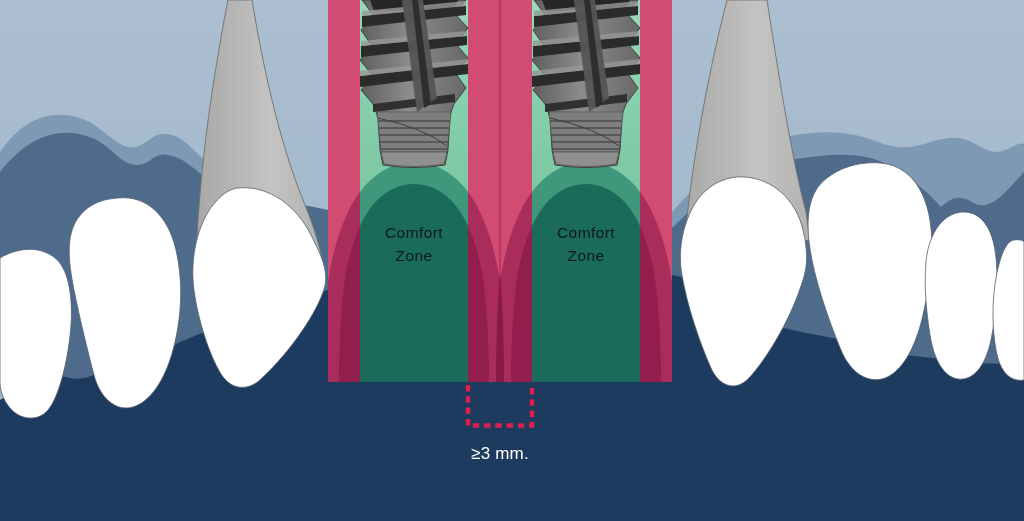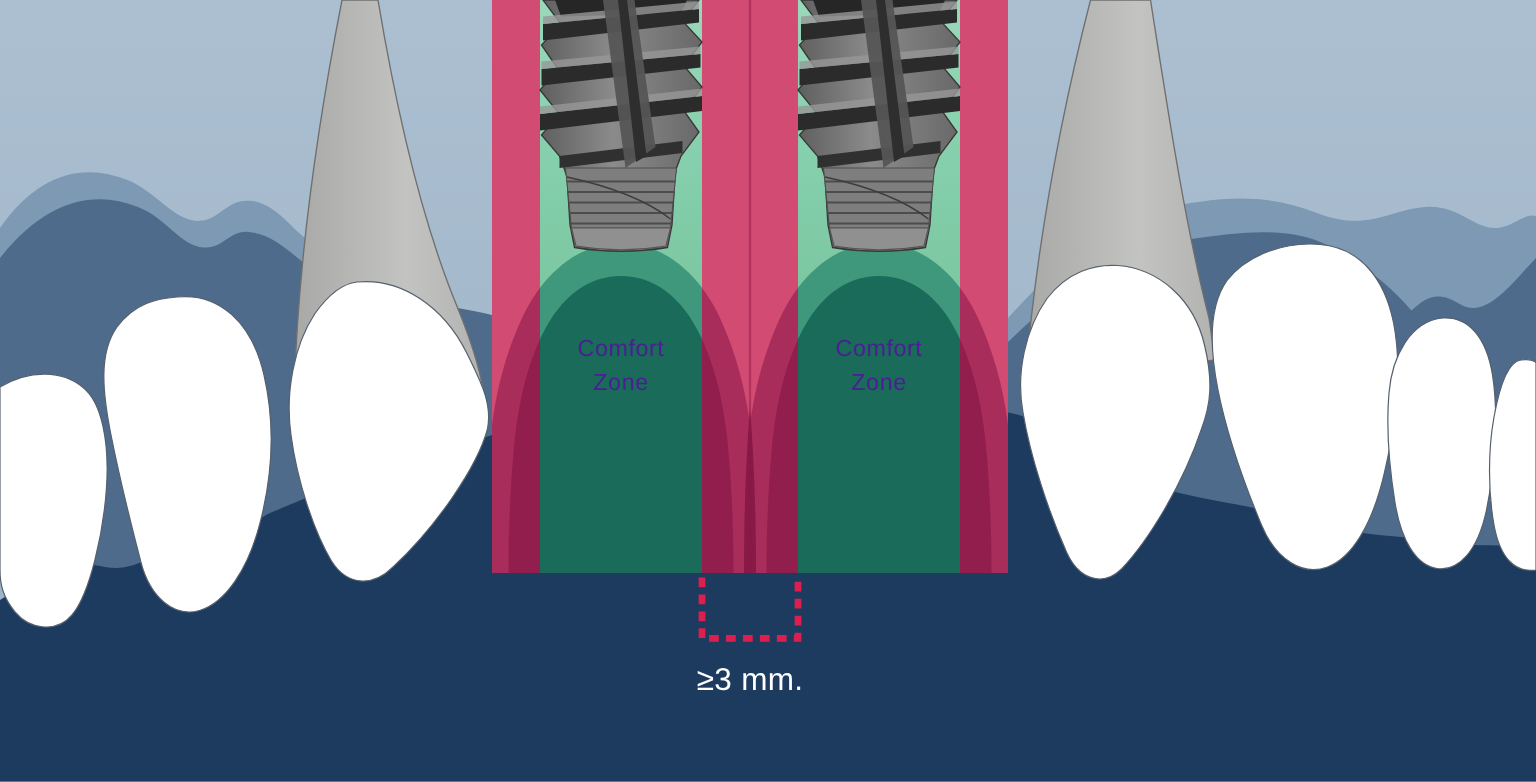--- a/index.html
+++ b/index.html
@@ -2,26 +2,26 @@
 <html><head>
 <meta charset="utf-8">
 <style>
   html,body{margin:0;padding:0;background:#444;}
   #stage{
     position:relative;width:1024px;height:521px;overflow:hidden;
     font-family:"Liberation Sans",sans-serif;background:#a7bbcd;
   }
   #scene-svg{position:absolute;left:0;top:0;}
   .label-comfort{
-    position:absolute;width:160px;text-align:center;color:#4c1d95;
+    position:absolute;width:160px;text-align:center;color:#0f172a;
     font-size:15.5px;line-height:23px;letter-spacing:.4px;
   }
   .measure-text{
     position:absolute;left:350px;width:300px;text-align:center;color:#ffffff;
-    font-size:21px;line-height:22px;letter-spacing:.2px;
+    font-size:17px;line-height:22px;letter-spacing:.2px;
   }
 </style>
 </head>
 <body>
 
 <div id="stage">
 
 <svg id="scene-svg" width="1024" height="521" viewBox="0 0 1024 521">
   <defs>
     <linearGradient id="skyGrad" x1="0" y1="0" x2="0" y2="1">

